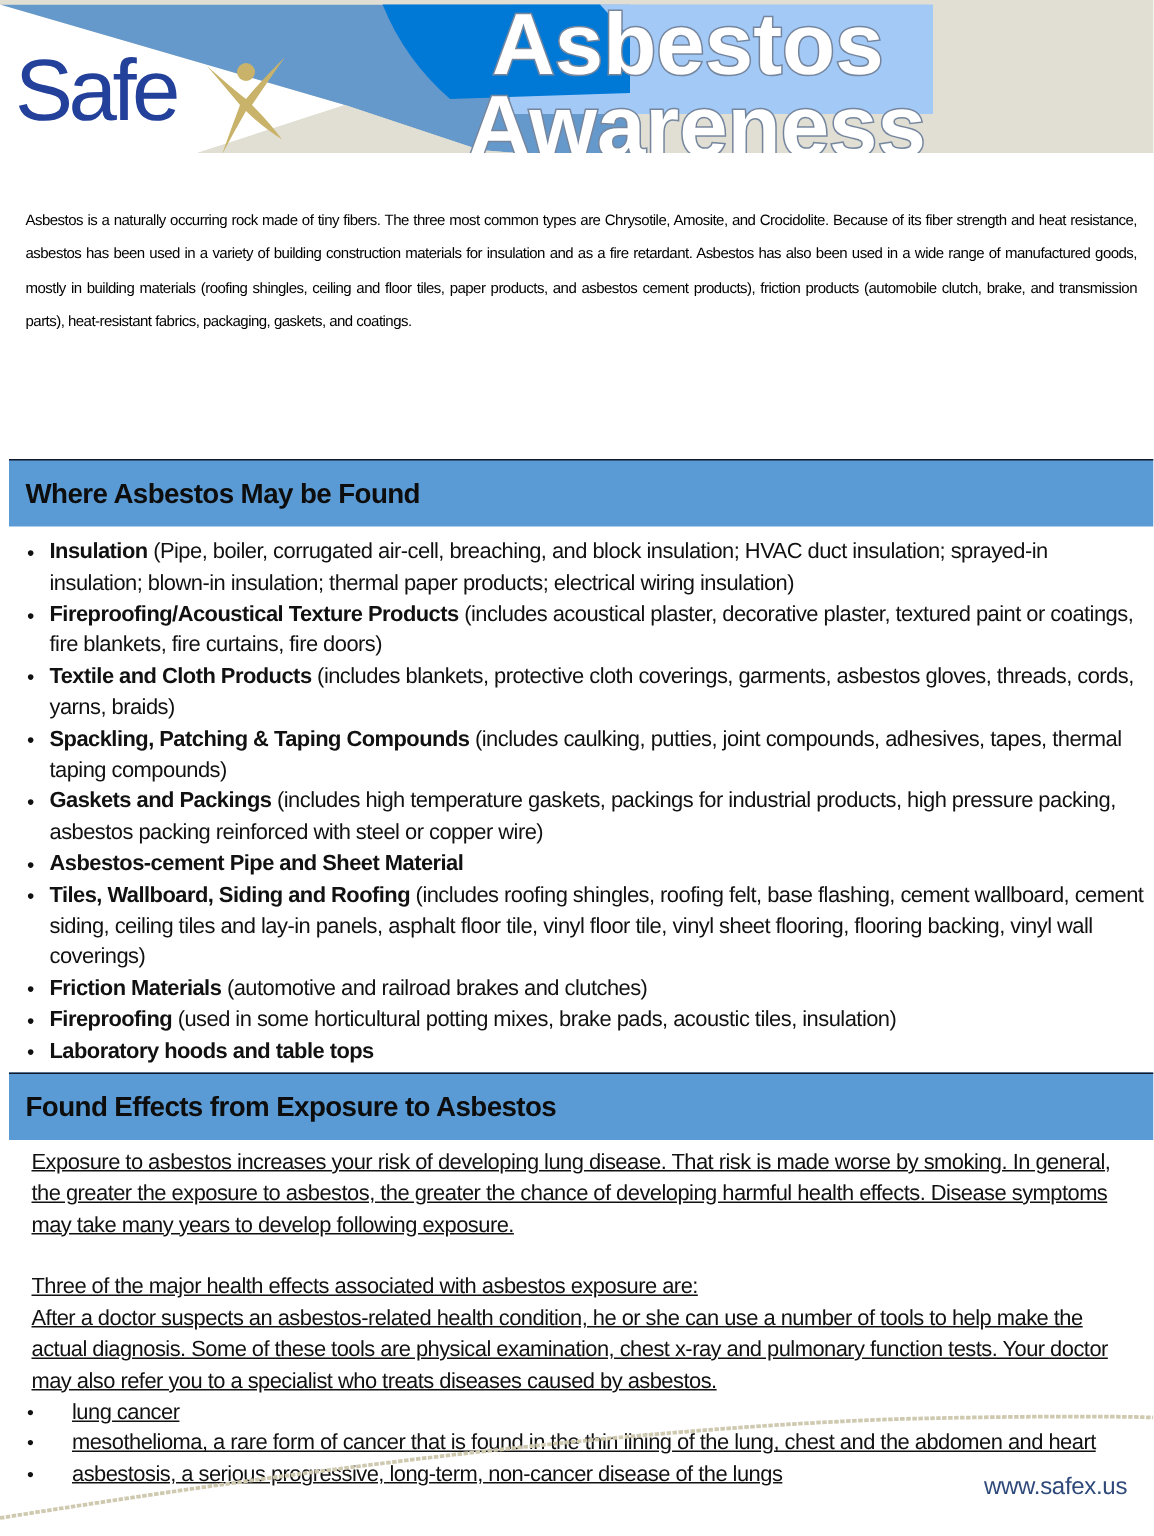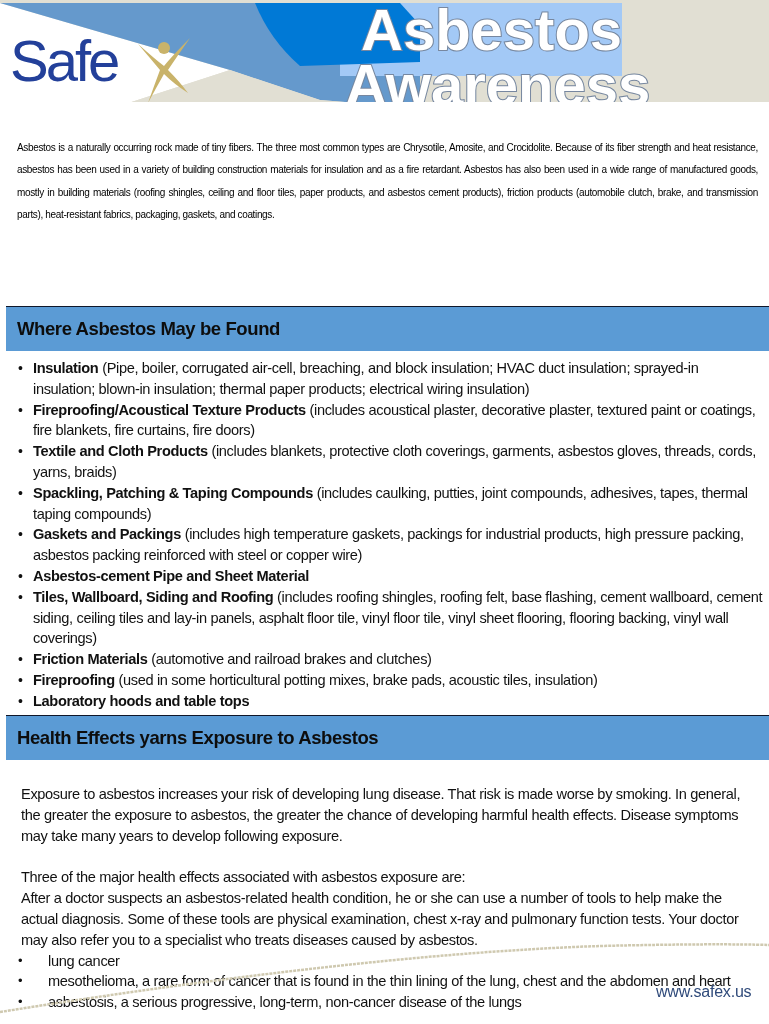--- a/index.html
+++ b/index.html
@@ -16,21 +16,21 @@
       position: absolute; left: 10px; top: 26px; height: 70px;
       display: flex; align-items: center;
     }
     .logo-text {
       font-family: "Liberation Sans", sans-serif;
       font-size: 58px; font-weight: normal; letter-spacing: -3px;
       color: #23409a; line-height: 1;
     }
     .logo-x { position: absolute; left: 138px; top: 8px; }
     .title-block {
-      position: absolute; left: 312px; top: 2px; width: 360px; margin-left: 33px;
+      position: absolute; left: 312px; top: 2px; width: 360px;
     }
     .title-line {
       display: block;
       font-family: "Liberation Sans", sans-serif;
       font-weight: bold; color: #ffffff;
       font-size: 58px; line-height: 55px;
       letter-spacing: 0px;
       -webkit-text-stroke: 2px #7a8ba3;
       paint-order: stroke fill;
       text-shadow: 0 0 1px #5a6c85;
@@ -73,22 +73,22 @@
       position: relative; padding-left: 15px;
     }
     .found-list li .bullet {
       position: absolute; left: 0; top: 0;
       font-size: 14px;
     }
     .found-list li b { font-weight: bold; }
 
     
     .health {
-      position: absolute; left: 21px; top: 784px; width: 740px;
-      font-size: 14.6px; line-height: 20.8px; letter-spacing: -0.35px;
+      position: absolute; left: 21px; top: 765px; width: 740px;
+      font-size: 14.6px; line-height: 20.8px; letter-spacing: -0.35px; text-decoration: underline;
     }
     .health p { margin: 0; }
     .health .gap { height: 21px; }
     .health-list {
       list-style: none; margin-left: -3px;
     }
     .health-list li { position: relative; padding-left: 30px; }
     .health-list li .bullet { position: absolute; left: 0; top: 0; font-size: 13px; }
 
     .curve { position: absolute; left: 0; top: 920px; pointer-events: none; }
@@ -144,21 +144,21 @@
   <li><span class="bullet">•</span><b>Spackling, Patching &amp; Taping Compounds</b><span> (includes caulking, putties, joint compounds, adhesives, tapes, thermal taping compounds)</span></li>
   <li><span class="bullet">•</span><b>Gaskets and Packings</b><span> (includes high temperature gaskets, packings for industrial products, high pressure packing, asbestos packing reinforced with steel or copper wire)</span></li>
   <li><span class="bullet">•</span><b>Asbestos-cement Pipe and Sheet Material</b><span></span></li>
   <li><span class="bullet">•</span><b>Tiles, Wallboard, Siding and Roofing</b><span> (includes roofing shingles, roofing felt, base flashing, cement wallboard, cement siding, ceiling tiles and lay-in panels, asphalt floor tile, vinyl floor tile, vinyl sheet flooring, flooring backing, vinyl wall coverings)</span></li>
   <li><span class="bullet">•</span><b>Friction Materials</b><span> (automotive and railroad brakes and clutches)</span></li>
   <li><span class="bullet">•</span><b>Fireproofing</b><span> (used in some horticultural potting mixes, brake pads, acoustic tiles, insulation)</span></li>
   <li><span class="bullet">•</span><b>Laboratory hoods and table tops</b><span></span></li>
 </ul>
 
 <div class="section-header" id="sec-health">
-  <span class="h">Health Effects yarns Exposure to Asbestos</span>
+  <span class="h">Found Effects from Exposure to Asbestos</span>
 </div>
 
 <div class="health">
   <p>Exposure to asbestos increases your risk of developing lung disease. That risk is made worse by smoking. In general, the greater the exposure to asbestos, the greater the chance of developing harmful health effects. Disease symptoms may take many years to develop following exposure.</p>
   <div class="gap"></div>
   <p>Three of the major health effects associated with asbestos exposure are:</p>
   <p>After a doctor suspects an asbestos-related health condition, he or she can use a number of tools to help make the actual diagnosis. Some of these tools are physical examination, chest x-ray and pulmonary function tests. Your doctor may also refer you to a specialist who treats diseases caused by asbestos.</p>
   <ul class="health-list">
     <li><span class="bullet">•</span><span>lung cancer</span></li>
     <li><span class="bullet">•</span><span>mesothelioma, a rare form of cancer that is found in the thin lining of the lung, chest and the abdomen and heart</span></li>

